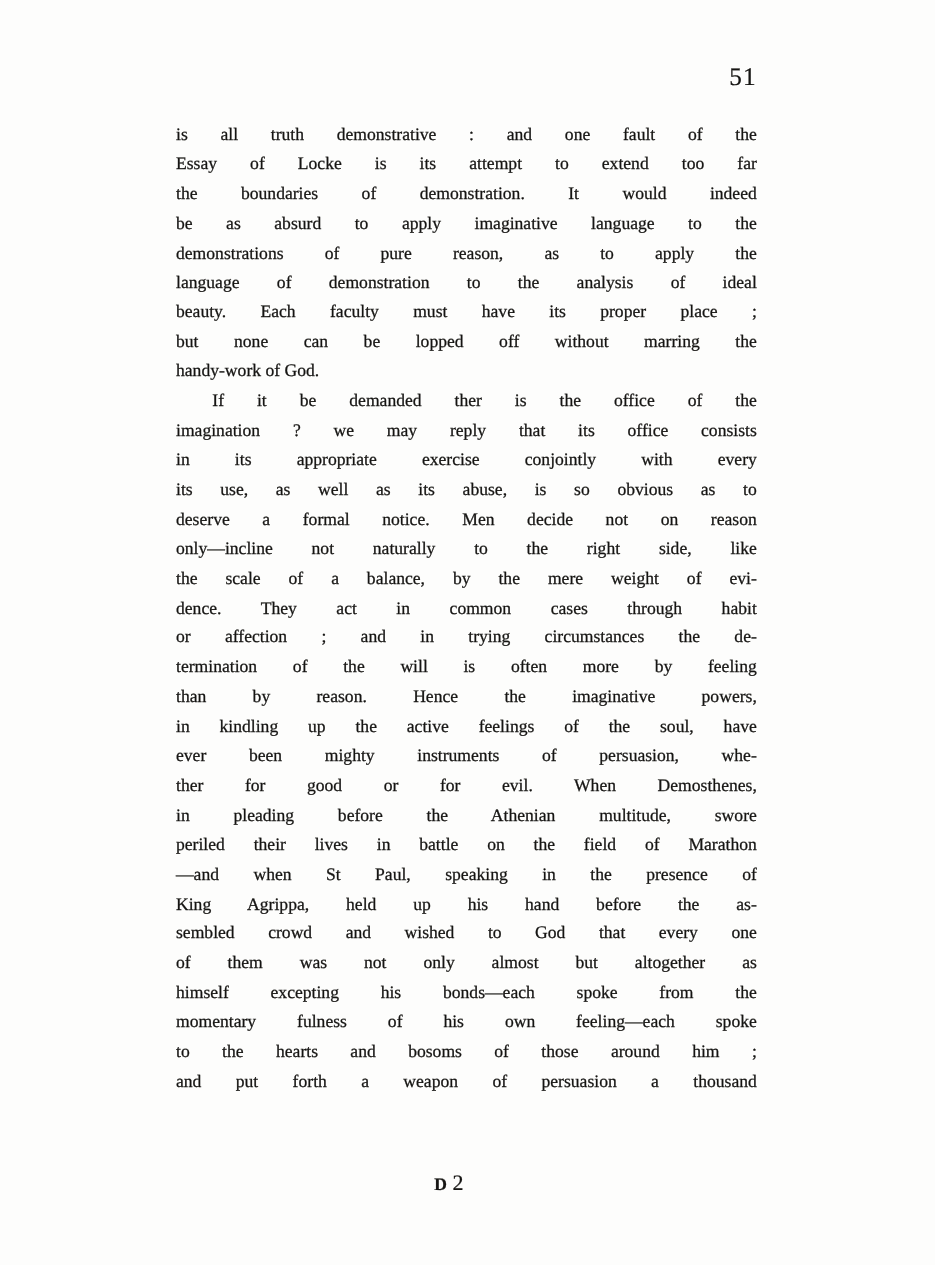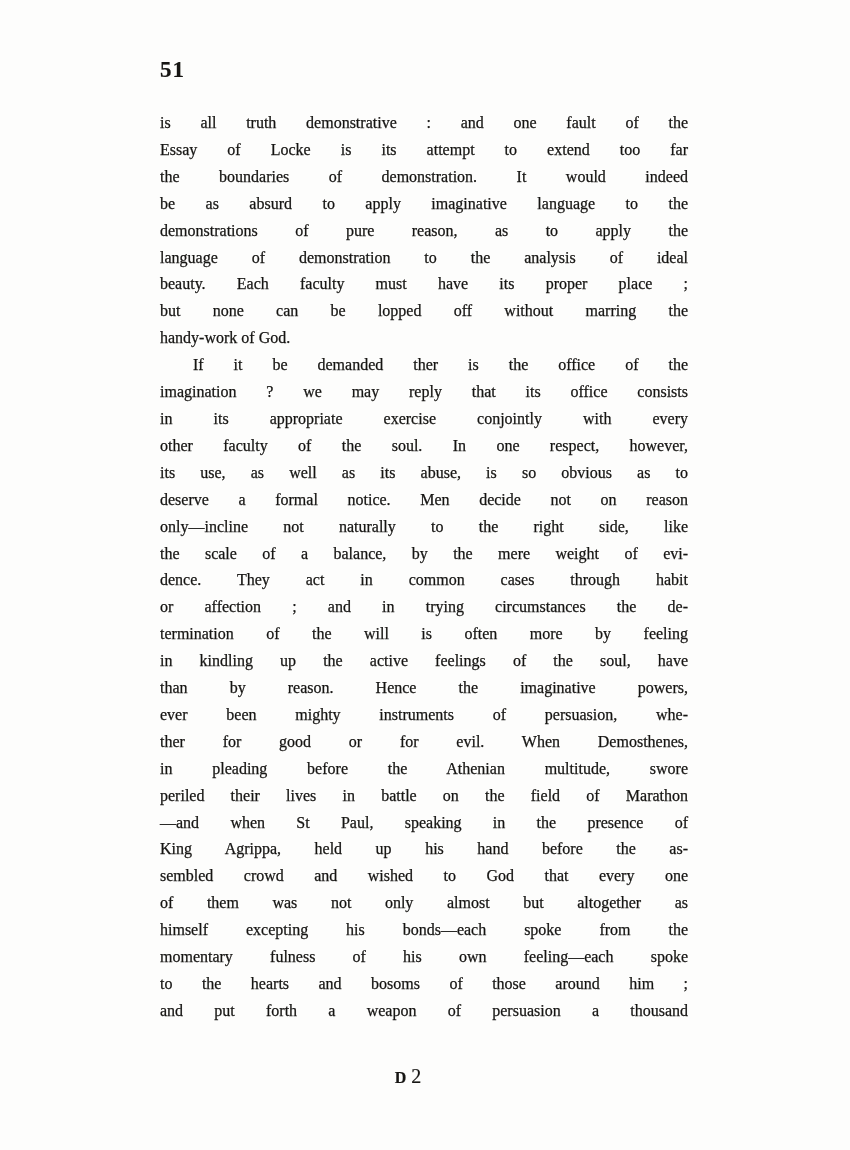--- a/index.html
+++ b/index.html
@@ -14,23 +14,23 @@
     background: #fdfdfc;
     font-family: "Liberation Serif", "DejaVu Serif", serif;
     color: #161513;
     overflow: hidden;
   }
   .page-number {
     position: absolute;
     top: 57px;
     left: 160px;
     width: 528px;
-    text-align: left;
+    text-align: right;
     font-size: 23px;
-    font-weight: bold;
+    font-weight: normal;
     letter-spacing: 1px;
     -webkit-text-stroke: 0.2px #161513;
   }
   .text-block {
     position: absolute;
     top: 110px;
     left: 160px;
     width: 528px;
     font-size: 16px;
     line-height: 26.9px;
@@ -79,30 +79,29 @@
     <div class="text-line">the boundaries of demonstration. It would indeed</div>
     <div class="text-line">be as absurd to apply imaginative language to the</div>
     <div class="text-line">demonstrations of pure reason, as to apply the</div>
     <div class="text-line">language of demonstration to the analysis of ideal</div>
     <div class="text-line">beauty. Each faculty must have its proper place ;</div>
     <div class="text-line">but none can be lopped off without marring the</div>
     <div class="text-line flush-left">handy-work of God.</div>
     <div class="text-line indent">If it be demanded ther is the office of the</div>
     <div class="text-line">imagination ? we may reply that its office consists</div>
     <div class="text-line">in its appropriate exercise conjointly with every</div>
-    <div class="text-line">other faculty of the soul. In one respect, however,</div>
     <div class="text-line">its use, as well as its abuse, is so obvious as to</div>
     <div class="text-line">deserve a formal notice. Men decide not on reason</div>
     <div class="text-line">only—incline not naturally to the right side, like</div>
     <div class="text-line">the scale of a balance, by the mere weight of evi-</div>
     <div class="text-line">dence. They act in common cases through habit</div>
     <div class="text-line">or affection ; and in trying circumstances the de-</div>
     <div class="text-line">termination of the will is often more by feeling</div>
+    <div class="text-line">than by reason. Hence the imaginative powers,</div>
     <div class="text-line">in kindling up the active feelings of the soul, have</div>
-    <div class="text-line">than by reason. Hence the imaginative powers,</div>
     <div class="text-line">ever been mighty instruments of persuasion, whe-</div>
     <div class="text-line">ther for good or for evil. When Demosthenes,</div>
     <div class="text-line">in pleading before the Athenian multitude, swore</div>
     <div class="text-line">periled their lives in battle on the field of Marathon</div>
     <div class="text-line">—and when St Paul, speaking in the presence of</div>
     <div class="text-line">King Agrippa, held up his hand before the as-</div>
     <div class="text-line">sembled crowd and wished to God that every one</div>
     <div class="text-line">of them was not only almost but altogether as</div>
     <div class="text-line">himself excepting his bonds—each spoke from the</div>
     <div class="text-line">momentary fulness of his own feeling—each spoke</div>

